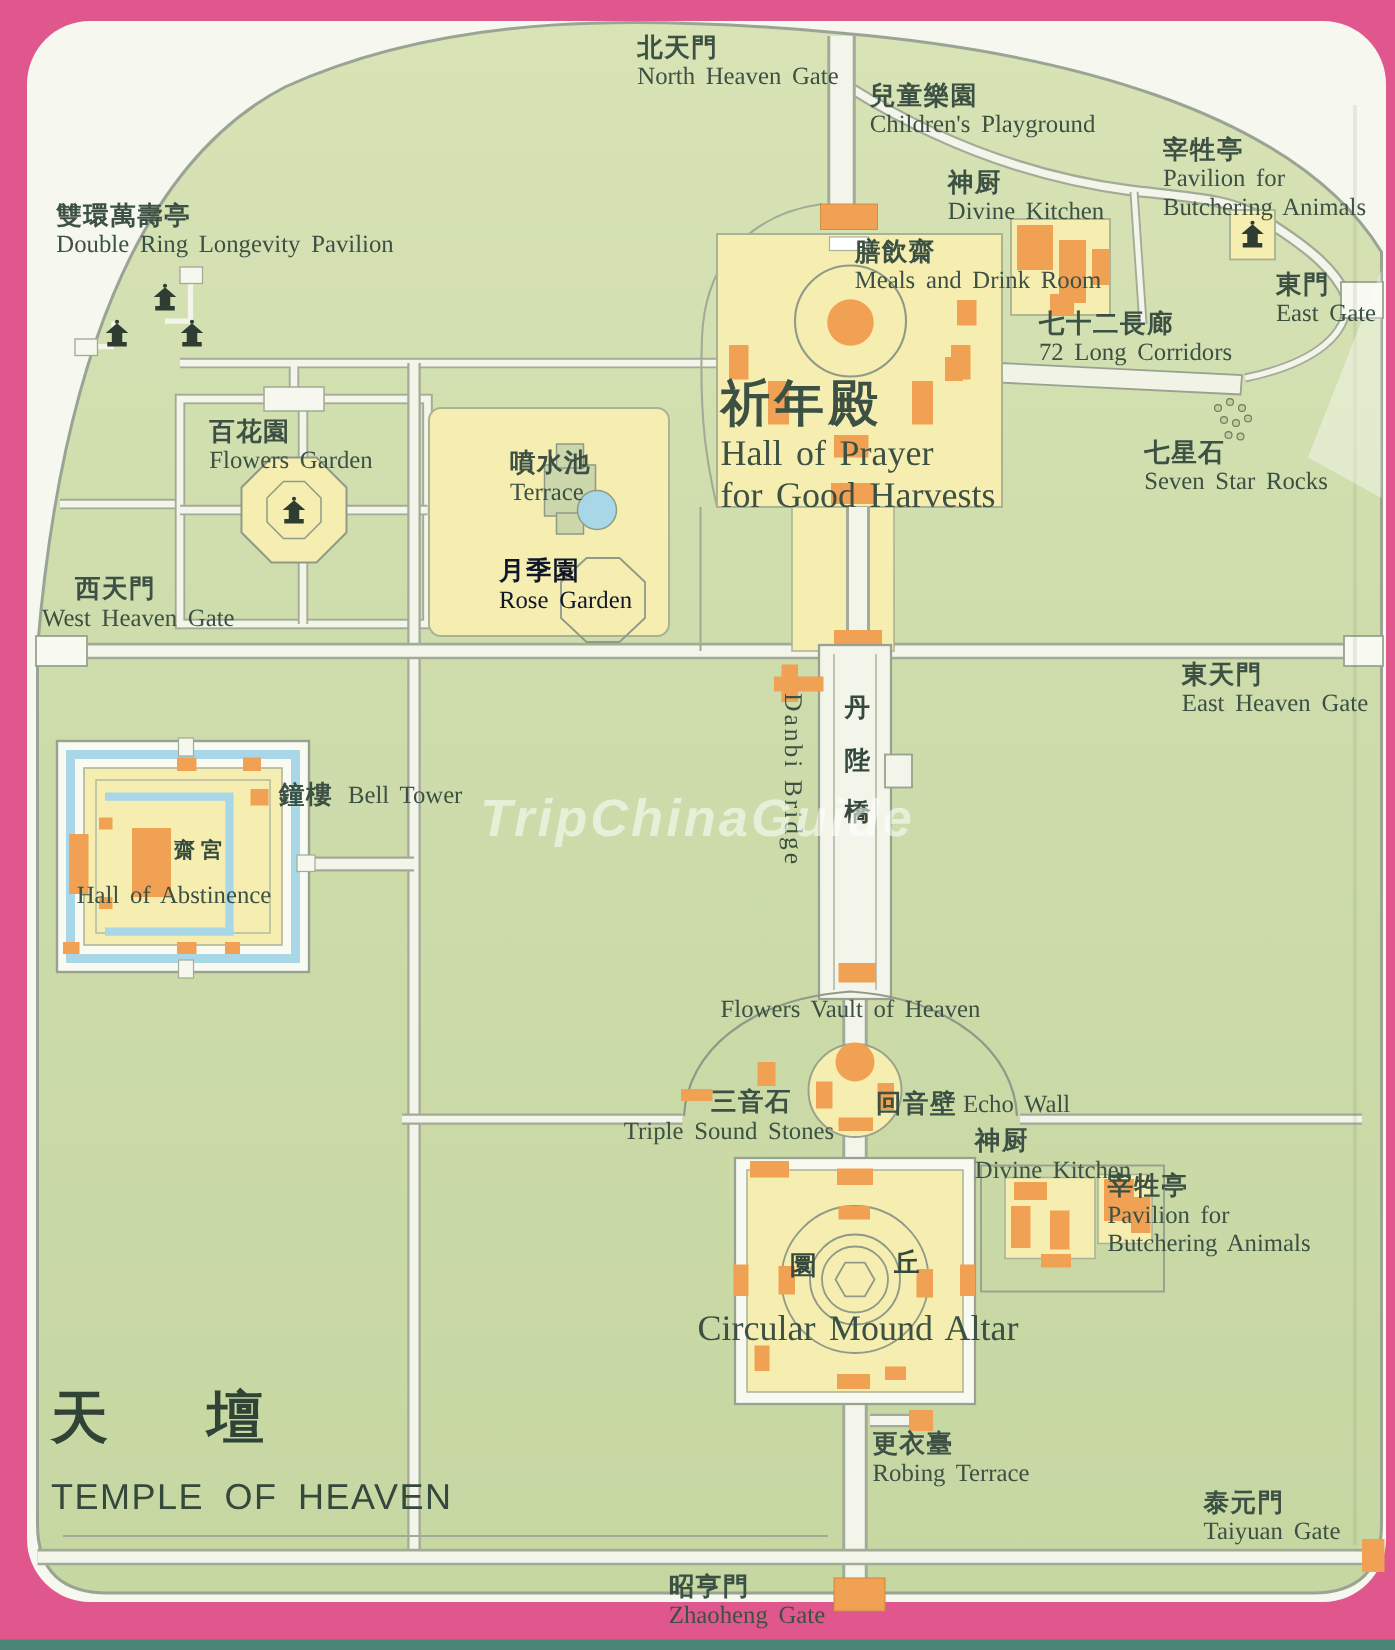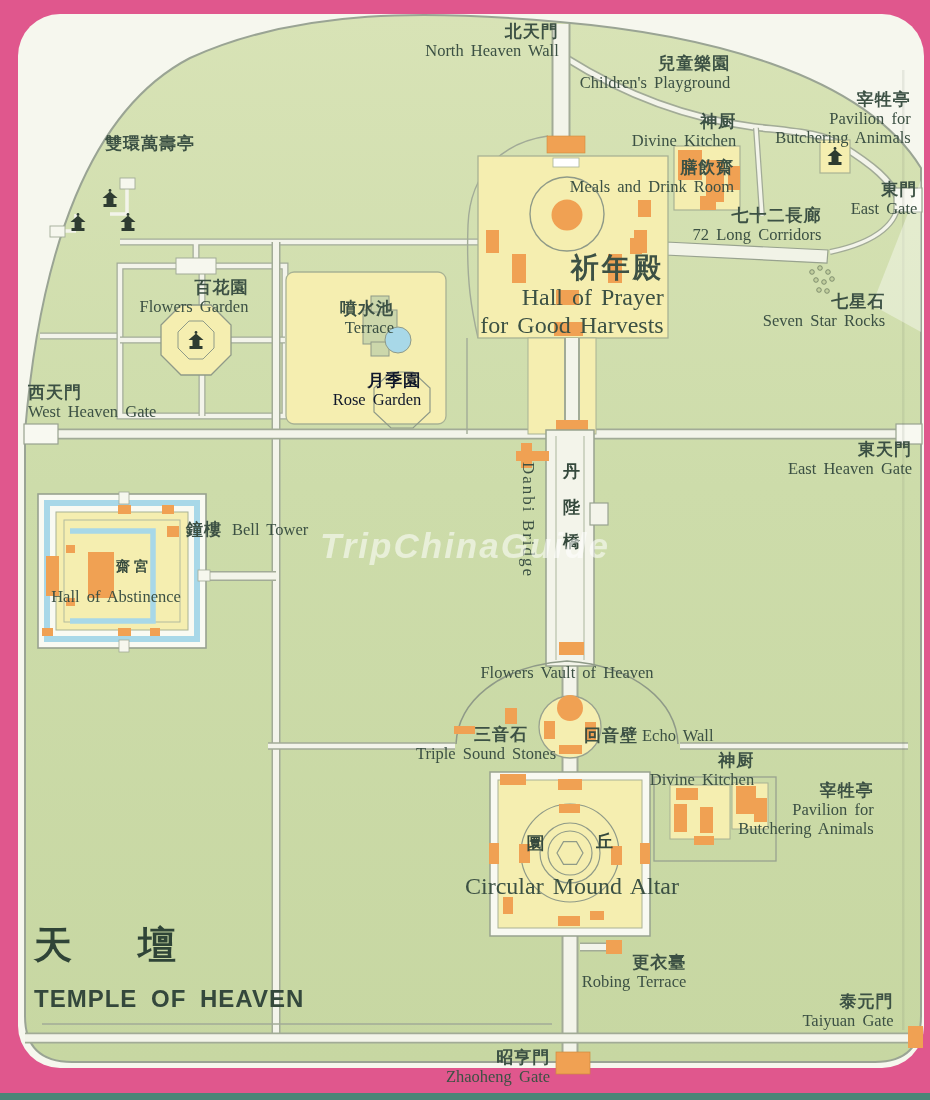--- a/index.html
+++ b/index.html
@@ -3,35 +3,35 @@
 <meta charset="utf-8">
 <style>
   html,body{margin:0;padding:0}
   body{
     width:930px;height:1100px;position:relative;overflow:hidden;
     background:#e0578d;
     font-family:"Liberation Serif","DejaVu Serif",serif;
   }
   svg.map{position:absolute;left:0;top:0;width:930px;height:1100px}
   .bottom-strip{position:absolute;left:0;bottom:0;width:930px;height:7px;background:#4a8577}
-  .lbl{position:absolute;color:#3c5144;line-height:1.15;text-align:right;white-space:nowrap}
+  .lbl{position:absolute;color:#3c5144;line-height:1.15;text-align:left;white-space:nowrap}
   .lbl.c{transform:translateX(-50%)}
   .lbl .zh{font-size:17px;font-weight:700;letter-spacing:1px}
   .lbl .en{font-size:16.5px;word-spacing:3px}
   .lbl.leftal{text-align:left}
-  .lbl .zh-big{font-size:28px;letter-spacing:3px}
+  .lbl .zh-big{font-size:33px;letter-spacing:3px}
   .lbl .en-big{font-size:24px}
   .lbl.inline .zh,.lbl.inline .en{display:inline}
   .lbl.rose{color:#0f172a}
   .vzh{writing-mode:vertical-rl;text-orientation:upright;letter-spacing:34px;font-size:19px;font-weight:700}
   .ven{writing-mode:vertical-rl;font-size:16.5px;letter-spacing:2px}
   .glyph{position:absolute;color:#35493d;font-size:17px;font-weight:700}
   .title{position:absolute;left:34px;top:920px;color:#2f4437}
   .title-zh{font-size:38px;font-weight:700;letter-spacing:14px;font-family:Liberation Sans, sans-serif}
-  .title-en{margin-top:14px;font-size:24px;font-weight:700;letter-spacing:1px;word-spacing:6px;
+  .title-en{margin-top:14px;font-size:24px;font-weight:400;letter-spacing:1px;word-spacing:6px;
     font-family:"Liberation Sans","DejaVu Sans",sans-serif;color:#34483c}
   .watermark{position:absolute;left:320px;top:526px;font-family:"Liberation Sans","DejaVu Sans",sans-serif;
     font-style:italic;font-weight:700;font-size:35px;color:rgba(255,255,255,.55);letter-spacing:2px}
 </style>
 </head>
 <body>
 
 <svg class="map" viewBox="0 0 930 1100">
   <defs>
     <linearGradient id="gg" x1="0" y1="0" x2="0" y2="1">
@@ -241,21 +241,21 @@
   <rect x="24" y="424" width="34" height="20" fill="#f8f9f1" stroke="#98a28f" stroke-width="1.2"></rect>
   <rect x="896" y="424" width="26" height="20" fill="#f8f9f1" stroke="#98a28f" stroke-width="1.2"></rect>
   <rect x="894" y="188" width="28" height="24" fill="#f8f9f1" stroke="#98a28f" stroke-width="1.2"></rect>
 
   <rect x="902" y="70" width="2.5" height="960" fill="rgba(110,115,100,0.12)"></rect>
   <polygon points="921,180 872,305 921,332" fill="rgba(255,255,255,0.38)"></polygon>
 </svg>
 
 <div class="lbl c" style="left:492px;top:22px">
   <div class="zh">北天門</div>
-  <div class="en">North Heaven Wall</div>
+  <div class="en">North Heaven Gate</div>
 </div>
 
 <div class="lbl c" style="left:655px;top:54px">
   <div class="zh">兒童樂園</div>
   <div class="en">Children's Playground</div>
 </div>
 
 <div class="lbl c" style="left:843px;top:90px">
   <div class="zh">宰牲亭</div>
   <div class="en">Pavilion for</div>
@@ -277,39 +277,40 @@
   <div class="en">72 Long Corridors</div>
 </div>
 
 <div class="lbl c" style="left:884px;top:180px">
   <div class="zh">東門</div>
   <div class="en">East Gate</div>
 </div>
 
 <div class="lbl c" style="left:150px;top:134px">
   <div class="zh">雙環萬壽亭</div>
+  <div class="en">Double Ring Longevity Pavilion</div>
 </div>
 
 <div class="lbl c" style="left:194px;top:278px">
   <div class="zh">百花園</div>
   <div class="en">Flowers Garden</div>
 </div>
 
 <div class="lbl c" style="left:367px;top:299px">
   <div class="zh">噴水池</div>
   <div class="en">Terrace</div>
 </div>
 
 <div class="lbl c rose" style="left:377px;top:371px">
   <div class="zh">月季園</div>
   <div class="en">Rose Garden</div>
 </div>
 
 <div class="lbl leftal" style="left:28px;top:383px">
-  <div class="zh" style="padding-left:0">西天門</div>
+  <div class="zh" style="padding-left:22px">西天門</div>
   <div class="en">West Heaven Gate</div>
 </div>
 
 <div class="lbl c" style="left:572px;top:252px">
   <div class="zh zh-big">祈年殿</div>
   <div class="en en-big">Hall of Prayer</div>
   <div class="en en-big">for Good Harvests</div>
 </div>
 
 <div class="lbl c" style="left:824px;top:292px">

